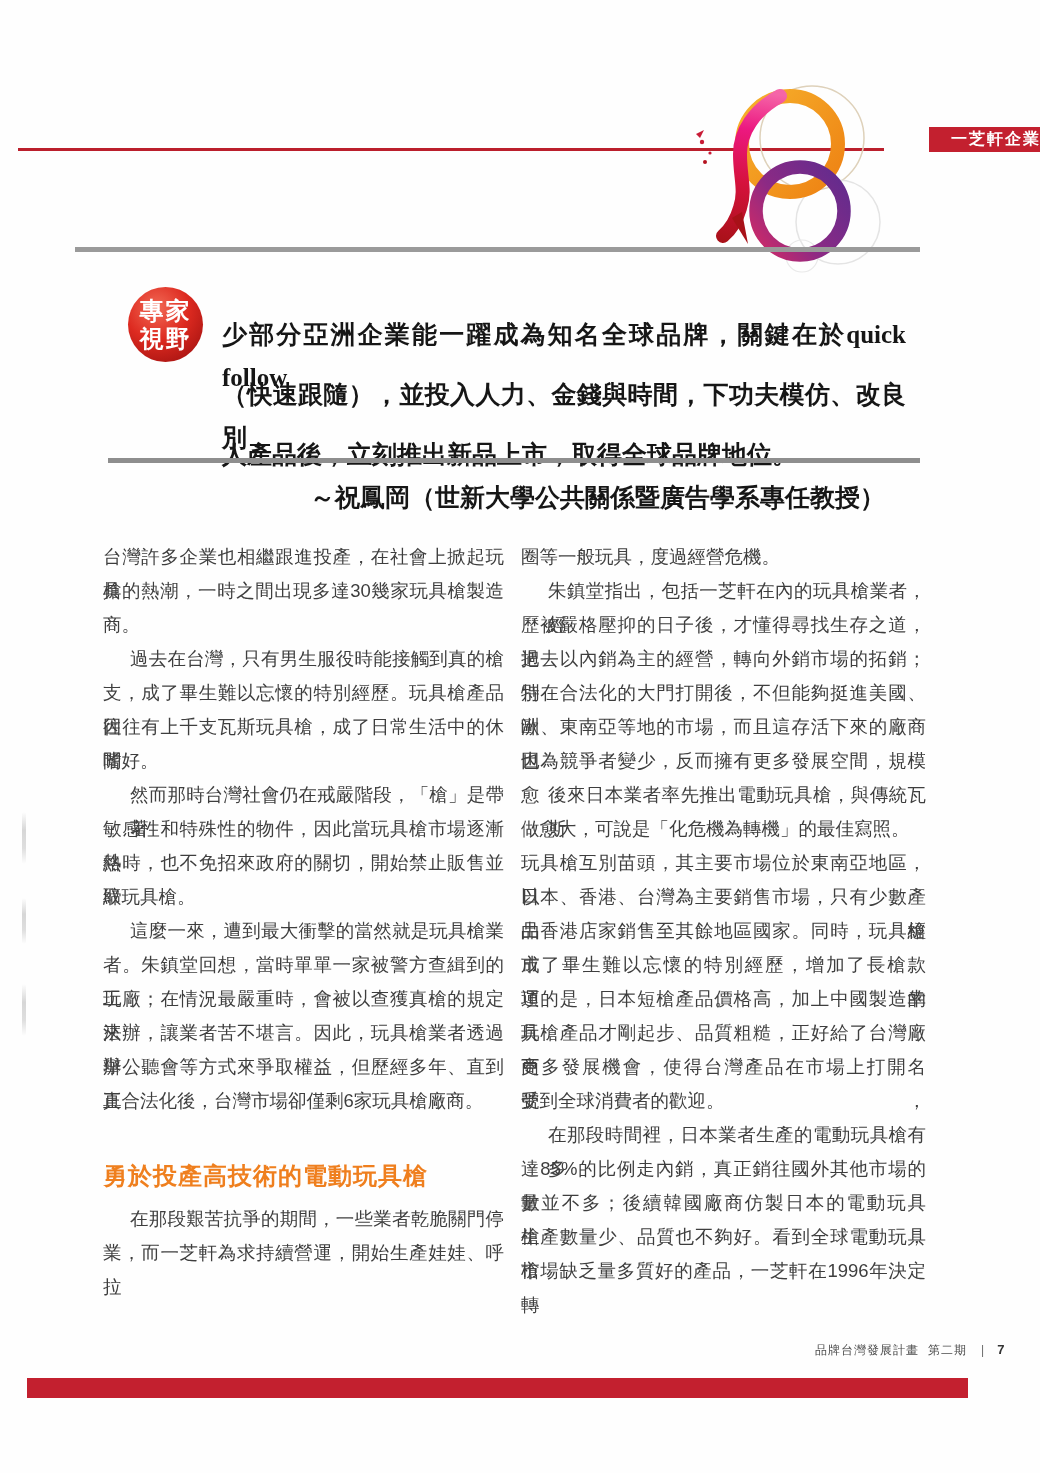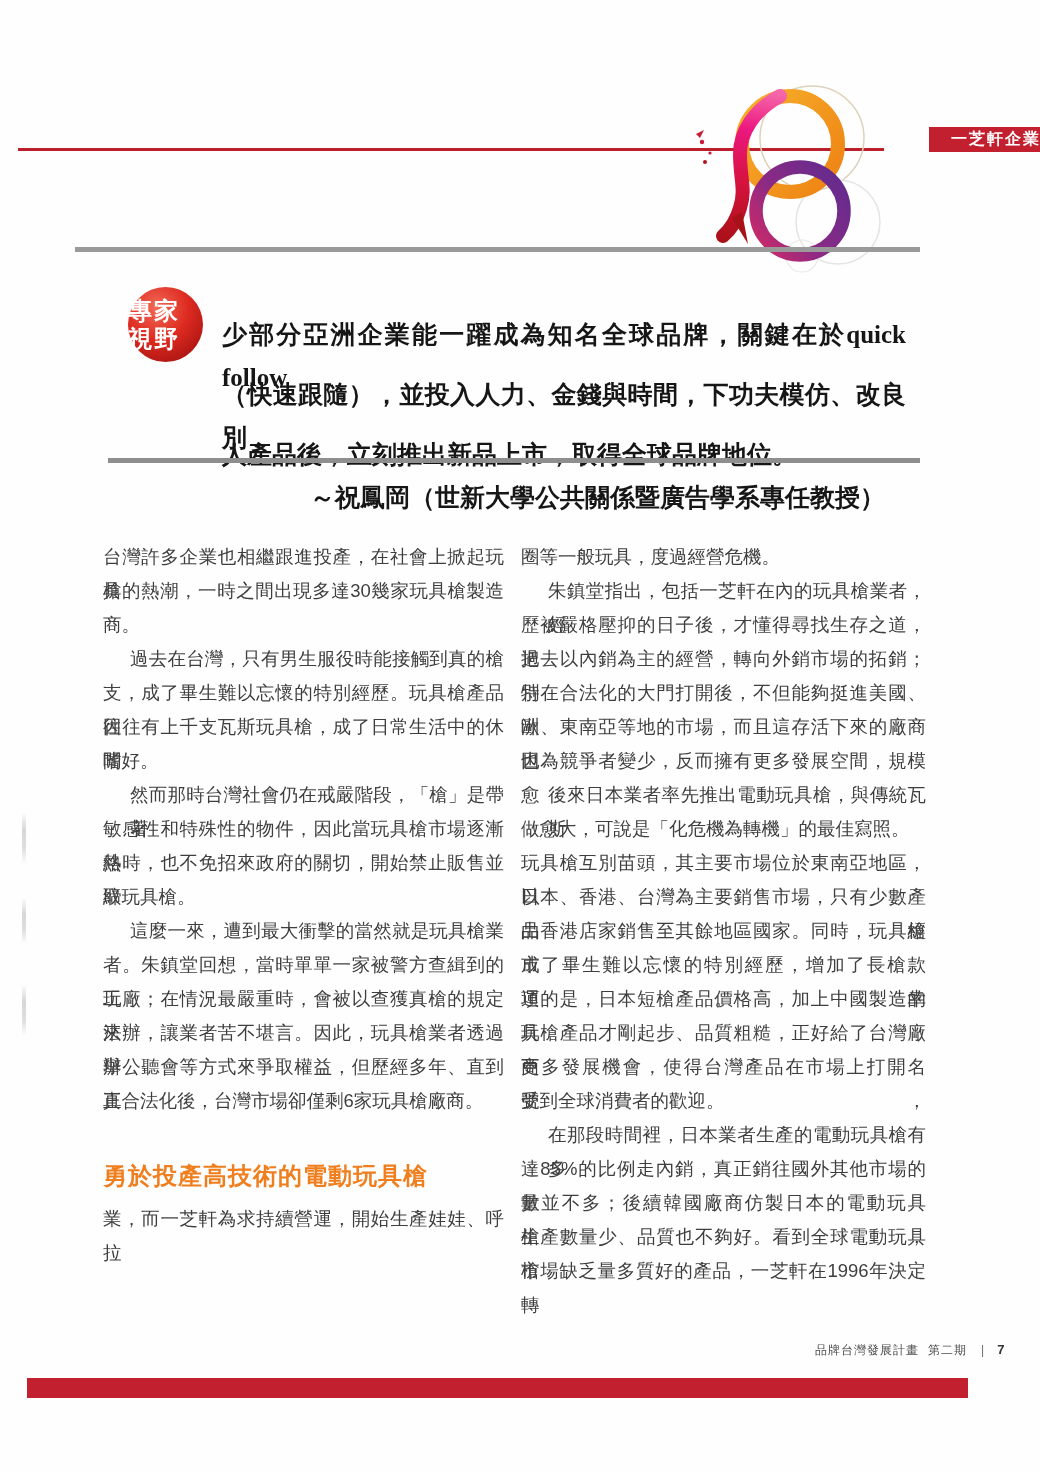--- a/index.html
+++ b/index.html
@@ -13,21 +13,21 @@
         color:#ffffff;display:flex;align-items:center;justify-content:center;
         font-size:16px;font-weight:bold;letter-spacing:2px;margin-left:46px;}
   .logo-wrap{position:absolute;left:690px;top:80px;width:200px;height:195px;}
 
   .gray-rule-upper{position:absolute;left:75px;top:247px;width:845px;height:5px;background:#9a9a9a;}
   .gray-rule-lower{position:absolute;left:108px;top:458px;width:812px;height:5px;background:#8e8e8e;}
 
   
   .expert-badge{position:absolute;left:128px;top:287px;width:75px;height:75px;border-radius:50%;
         background:radial-gradient(circle at 38% 28%, #f26a55 0%, #dd2a20 45%, #a91412 85%, #8d0f0f 100%);
-        color:#ffffff;display:flex;flex-direction:column;align-items:flex-start;justify-content:center;
+        color:#ffffff;display:flex;flex-direction:column;align-items:center;justify-content:center;
         font-family:"Liberation Serif",serif;font-weight:bold;font-size:24px;line-height:28px;letter-spacing:2px;}
   .quote-block{position:absolute;left:222px;top:296px;width:684px;color:#161616;
         font-family:"Liberation Serif",serif;font-weight:bold;font-size:25px;}
   .q-line{height:43px;line-height:43px;white-space:nowrap;margin-top:17px;}
   .q-line.jst{text-align:justify;text-align-last:justify;white-space:normal;}
   .q-att))?{}
   .q-attr{height:43px;line-height:43px;padding-left:88px;}
 
   
   .col{position:absolute;top:540px;color:#3e3e3e;font-size:18.5px;}
@@ -126,20 +126,21 @@
     <div class="bline j">敏感性和特殊性的物件，因此當玩具槍市場逐漸熱</div>
     <div class="bline j">絡時，也不免招來政府的關切，開始禁止販售並取</div>
     <div class="bline">締玩具槍。</div>
     <div class="bline j ind">這麼一來，遭到最大衝擊的當然就是玩具槍業</div>
     <div class="bline j">者。朱鎮堂回想，當時單單一家被警方查緝到的玩</div>
     <div class="bline j">工廠；在情況最嚴重時，會被以查獲真槍的規定來</div>
     <div class="bline j">法辦，讓業者苦不堪言。因此，玩具槍業者透過舉</div>
     <div class="bline j">辦公聽會等方式來爭取權益，但歷經多年、直到真</div>
     <div class="bline">正合法化後，台灣市場卻僅剩6家玩具槍廠商。</div>
     <div class="section-heading">勇於投產高技術的電動玩具槍</div>
+    <div class="bline j ind">在那段艱苦抗爭的期間，一些業者乾脆關門停</div>
     <div class="bline j">業，而一芝軒為求持續營運，開始生產娃娃、呼拉</div>
   </div>
 
   <div class="col col-right">
     <div class="bline">圈等一般玩具，度過經營危機。</div>
     <div class="bline j ind">朱鎮堂指出，包括一芝軒在內的玩具槍業者，經</div>
     <div class="bline j">歷被嚴格壓抑的日子後，才懂得尋找生存之道，把</div>
     <div class="bline j">過去以內銷為主的經營，轉向外銷市場的拓銷；特</div>
     <div class="bline j">別在合法化的大門打開後，不但能夠挺進美國、歐</div>
     <div class="bline j">洲、東南亞等地的市場，而且這存活下來的廠商也</div>

